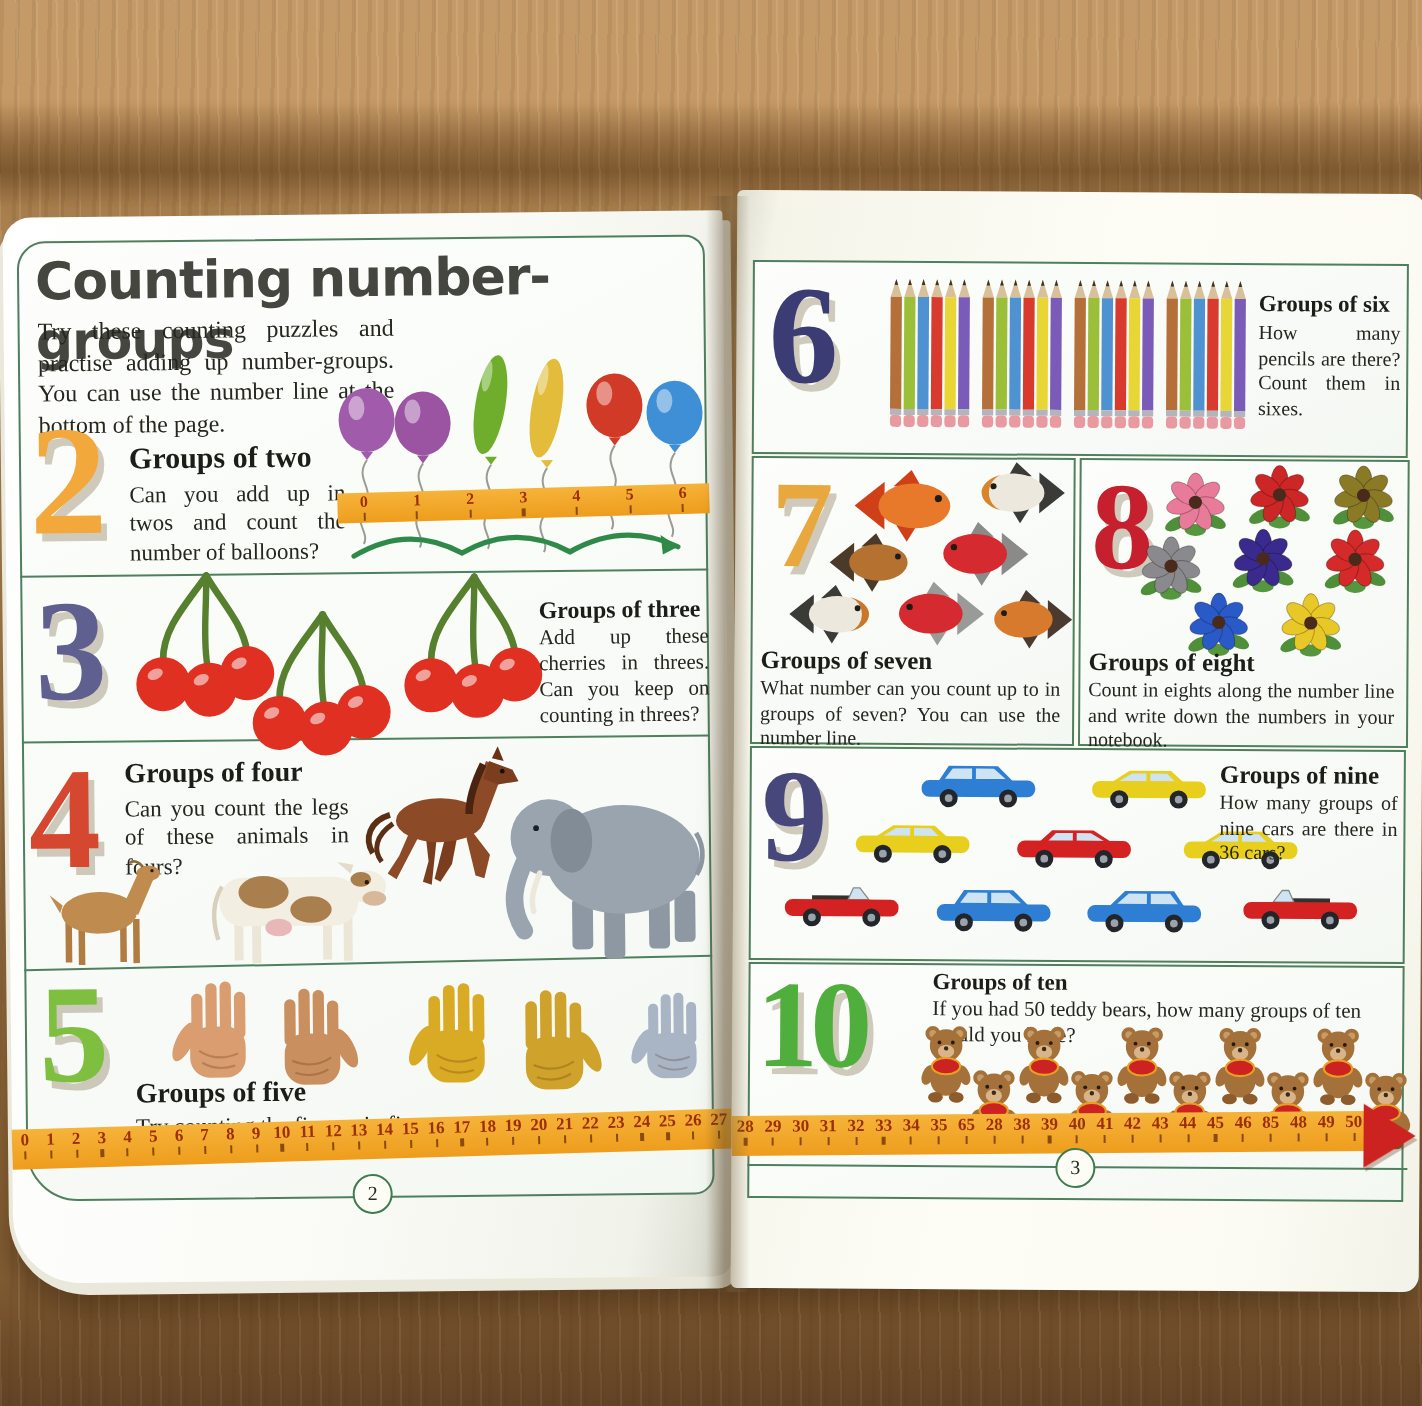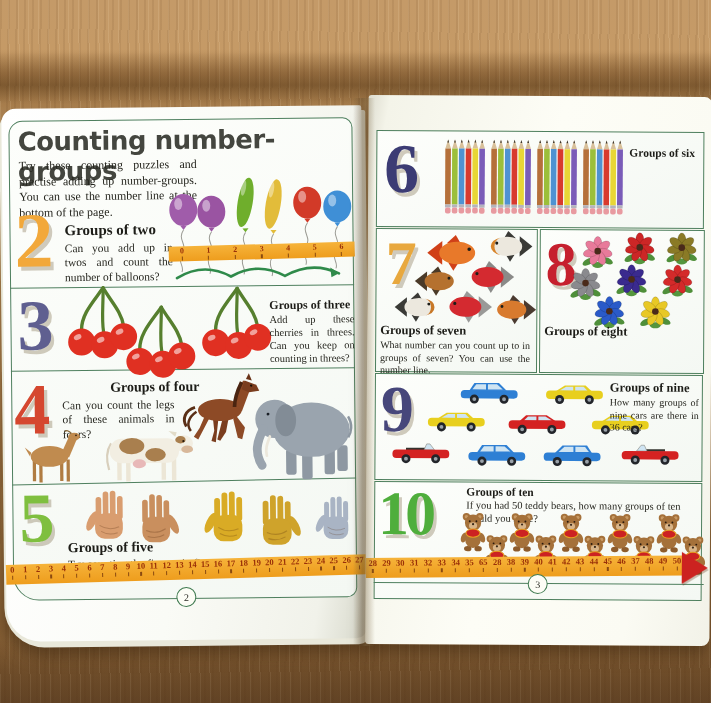--- a/index.html
+++ b/index.html
@@ -164,21 +164,21 @@
         <circle cx="41" cy="61" r="13.5" fill="#e03022"></circle>
         <ellipse cx="37" cy="56" rx="4" ry="2.6" fill="#ffffff" opacity="0.55" transform="rotate(-25 37 56)"></ellipse>
         <circle cx="60" cy="53" r="13.5" fill="#e03022"></circle>
         <ellipse cx="56" cy="48" rx="4" ry="2.6" fill="#ffffff" opacity="0.55" transform="rotate(-25 56 48)"></ellipse>
       </svg>
     </div>
   <div class="abs heading" style="left:266px;top:192px;font-size:12px;">Groups of three</div>
   <div class="abs body-text" style="left:266px;top:207px;width:85px;font-size:10.5px;line-height:1.25;">Add up these cherries in threes. Can you keep on counting in threes?</div>
 
   <div class="abs numeral" style="left: 10px; top: 268px; font-size: 72px; color: rgb(213, 71, 47);">4</div>
-  <div class="abs heading" style="left:58px;top:272px;font-size:14px;margin-left:48px;">Groups of four</div>
+  <div class="abs heading" style="left:58px;top:272px;font-size:14px;">Groups of four</div>
   <div class="abs body-text" style="left:58px;top:290px;width:112px;font-size:11.5px;line-height:1.25;">Can you count the legs of these animals in fours?</div>
   <div class="abs" id="animals" style="left:0;top:0;width:100%;height:100%;">
       <svg width="64" height="52" viewBox="0 0 96 80" style="position: absolute; left: 14px; top: 322px;">
         <rect x="20" y="44" width="5" height="34" fill="#b07c42"></rect>
         <rect x="30" y="46" width="5" height="34" fill="#b07c42"></rect>
         <rect x="62" y="44" width="5" height="34" fill="#b07c42"></rect>
         <rect x="72" y="45" width="5" height="34" fill="#b07c42"></rect>
         <polygon points="18,34 8,26 16,40" fill="#c08b4f"></polygon>
         <ellipse cx="46" cy="40" rx="29" ry="16" fill="#c08b4f"></ellipse>
         <polygon points="64,36 78,6 90,10 76,42" fill="#c08b4f"></polygon>
@@ -537,20 +537,21 @@
         <rect x="28.2" y="67" width="5.6" height="3" fill="#b4b4bc"></rect>
         <rect x="28.2" y="70" width="5.6" height="6" rx="2" fill="#e89aa0"></rect>
         <polygon points="35,11 40.6,11 37.8,2" fill="#d8c09a"></polygon>
         <polygon points="36.9,5 38.7,5 37.8,2" fill="#3a342c"></polygon>
         <rect x="35" y="11" width="5.6" height="56" fill="#7a5cb8"></rect>
         <rect x="35" y="67" width="5.6" height="3" fill="#b4b4bc"></rect>
         <rect x="35" y="70" width="5.6" height="6" rx="2" fill="#e89aa0"></rect>
       </svg>
     </div>
   <div class="abs heading" style="left:261px;top:50px;font-size:11.5px;font-family:Liberation Serif, serif;">Groups of six</div>
+  <div class="abs body-text" style="left:261px;top:65px;width:71px;font-size:10px;line-height:1.25;">How many pencils are there? Count them in sixes.</div>
 
   <div class="gbox" style="left:8px;top:133px;width:160px;height:142px;"></div>
   <div class="abs numeral" style="left: 18px; top: 140px; font-size: 62px; color: rgb(232, 168, 62);">7</div>
   <div class="abs" id="fishes" style="left:0;top:0;width:100%;height:100%;">
       <svg width="54" height="38.879999999999995" viewBox="0 0 72 52" style="position: absolute; left: 58px; top: 138px;">
         <g>
           <polygon points="2,26 22,10 22,42" fill="#d04018"></polygon>
           <polygon points="28,13 40,2 47,14" fill="#d04018"></polygon>
           <polygon points="30,39 37,50 45,37" fill="#d04018"></polygon>
           <ellipse cx="42" cy="26" rx="24" ry="15" fill="#e8792a"></ellipse>
@@ -719,20 +720,21 @@
         <ellipse cx="30" cy="16" rx="7" ry="12.5" fill="#e8c826" stroke="rgba(0,0,0,0.28)" stroke-width="0.8" transform="rotate(51.4 30 28)"></ellipse>
         <ellipse cx="30" cy="16" rx="7" ry="12.5" fill="#e8c826" stroke="rgba(0,0,0,0.28)" stroke-width="0.8" transform="rotate(102.8 30 28)"></ellipse>
         <ellipse cx="30" cy="16" rx="7" ry="12.5" fill="#e8c826" stroke="rgba(0,0,0,0.28)" stroke-width="0.8" transform="rotate(154.2 30 28)"></ellipse>
         <ellipse cx="30" cy="16" rx="7" ry="12.5" fill="#e8c826" stroke="rgba(0,0,0,0.28)" stroke-width="0.8" transform="rotate(205.6 30 28)"></ellipse>
         <ellipse cx="30" cy="16" rx="7" ry="12.5" fill="#e8c826" stroke="rgba(0,0,0,0.28)" stroke-width="0.8" transform="rotate(257 30 28)"></ellipse>
         <ellipse cx="30" cy="16" rx="7" ry="12.5" fill="#e8c826" stroke="rgba(0,0,0,0.28)" stroke-width="0.8" transform="rotate(308.4 30 28)"></ellipse>
         <circle cx="30" cy="28" r="5.5" fill="#4a2a1a"></circle>
       </svg>
     </div>
   <div class="abs heading" style="left:177px;top:228px;font-size:12.5px;">Groups of eight</div>
+  <div class="abs body-text" style="left:177px;top:244px;width:153px;font-size:10px;line-height:1.25;">Count in eights along the number line and write down the numbers in your notebook.</div>
 
   <div class="gbox" style="left:8px;top:278px;width:326px;height:105px;"></div>
   <div class="abs numeral" style="left: 14px; top: 284px; font-size: 66px; color: rgb(71, 71, 123);">9</div>
   <div class="abs" id="cars" style="left:0;top:0;width:100%;height:100%;">
       <svg width="62" height="26" viewBox="0 0 96 40" style="position: absolute; left: 92px; top: 284px;">
         <g>
           <polygon points="24,5 62,5 74,17 16,17" fill="#2e7fd4"></polygon>
           <polygon points="27,7 42,7 42,15 21,15" fill="#cfe4f2"></polygon>
           <polygon points="45,7 59,7 68,15 45,15" fill="#cfe4f2"></polygon>
           <rect x="3" y="16" width="88" height="13" rx="6" fill="#2e7fd4"></rect>
@@ -1089,21 +1091,21 @@
       </div>
       <div class="nl-cell">
         <span class="nl-num">45</span>
         <span class="nl-tick"></span>
       </div>
       <div class="nl-cell">
         <span class="nl-num">46</span>
         <span class="nl-tick"></span>
       </div>
       <div class="nl-cell">
-        <span class="nl-num">37</span>
+        <span class="nl-num">85</span>
         <span class="nl-tick"></span>
       </div>
       <div class="nl-cell">
         <span class="nl-num">48</span>
         <span class="nl-tick"></span>
       </div>
       <div class="nl-cell">
         <span class="nl-num">49</span>
         <span class="nl-tick"></span>
       </div>

